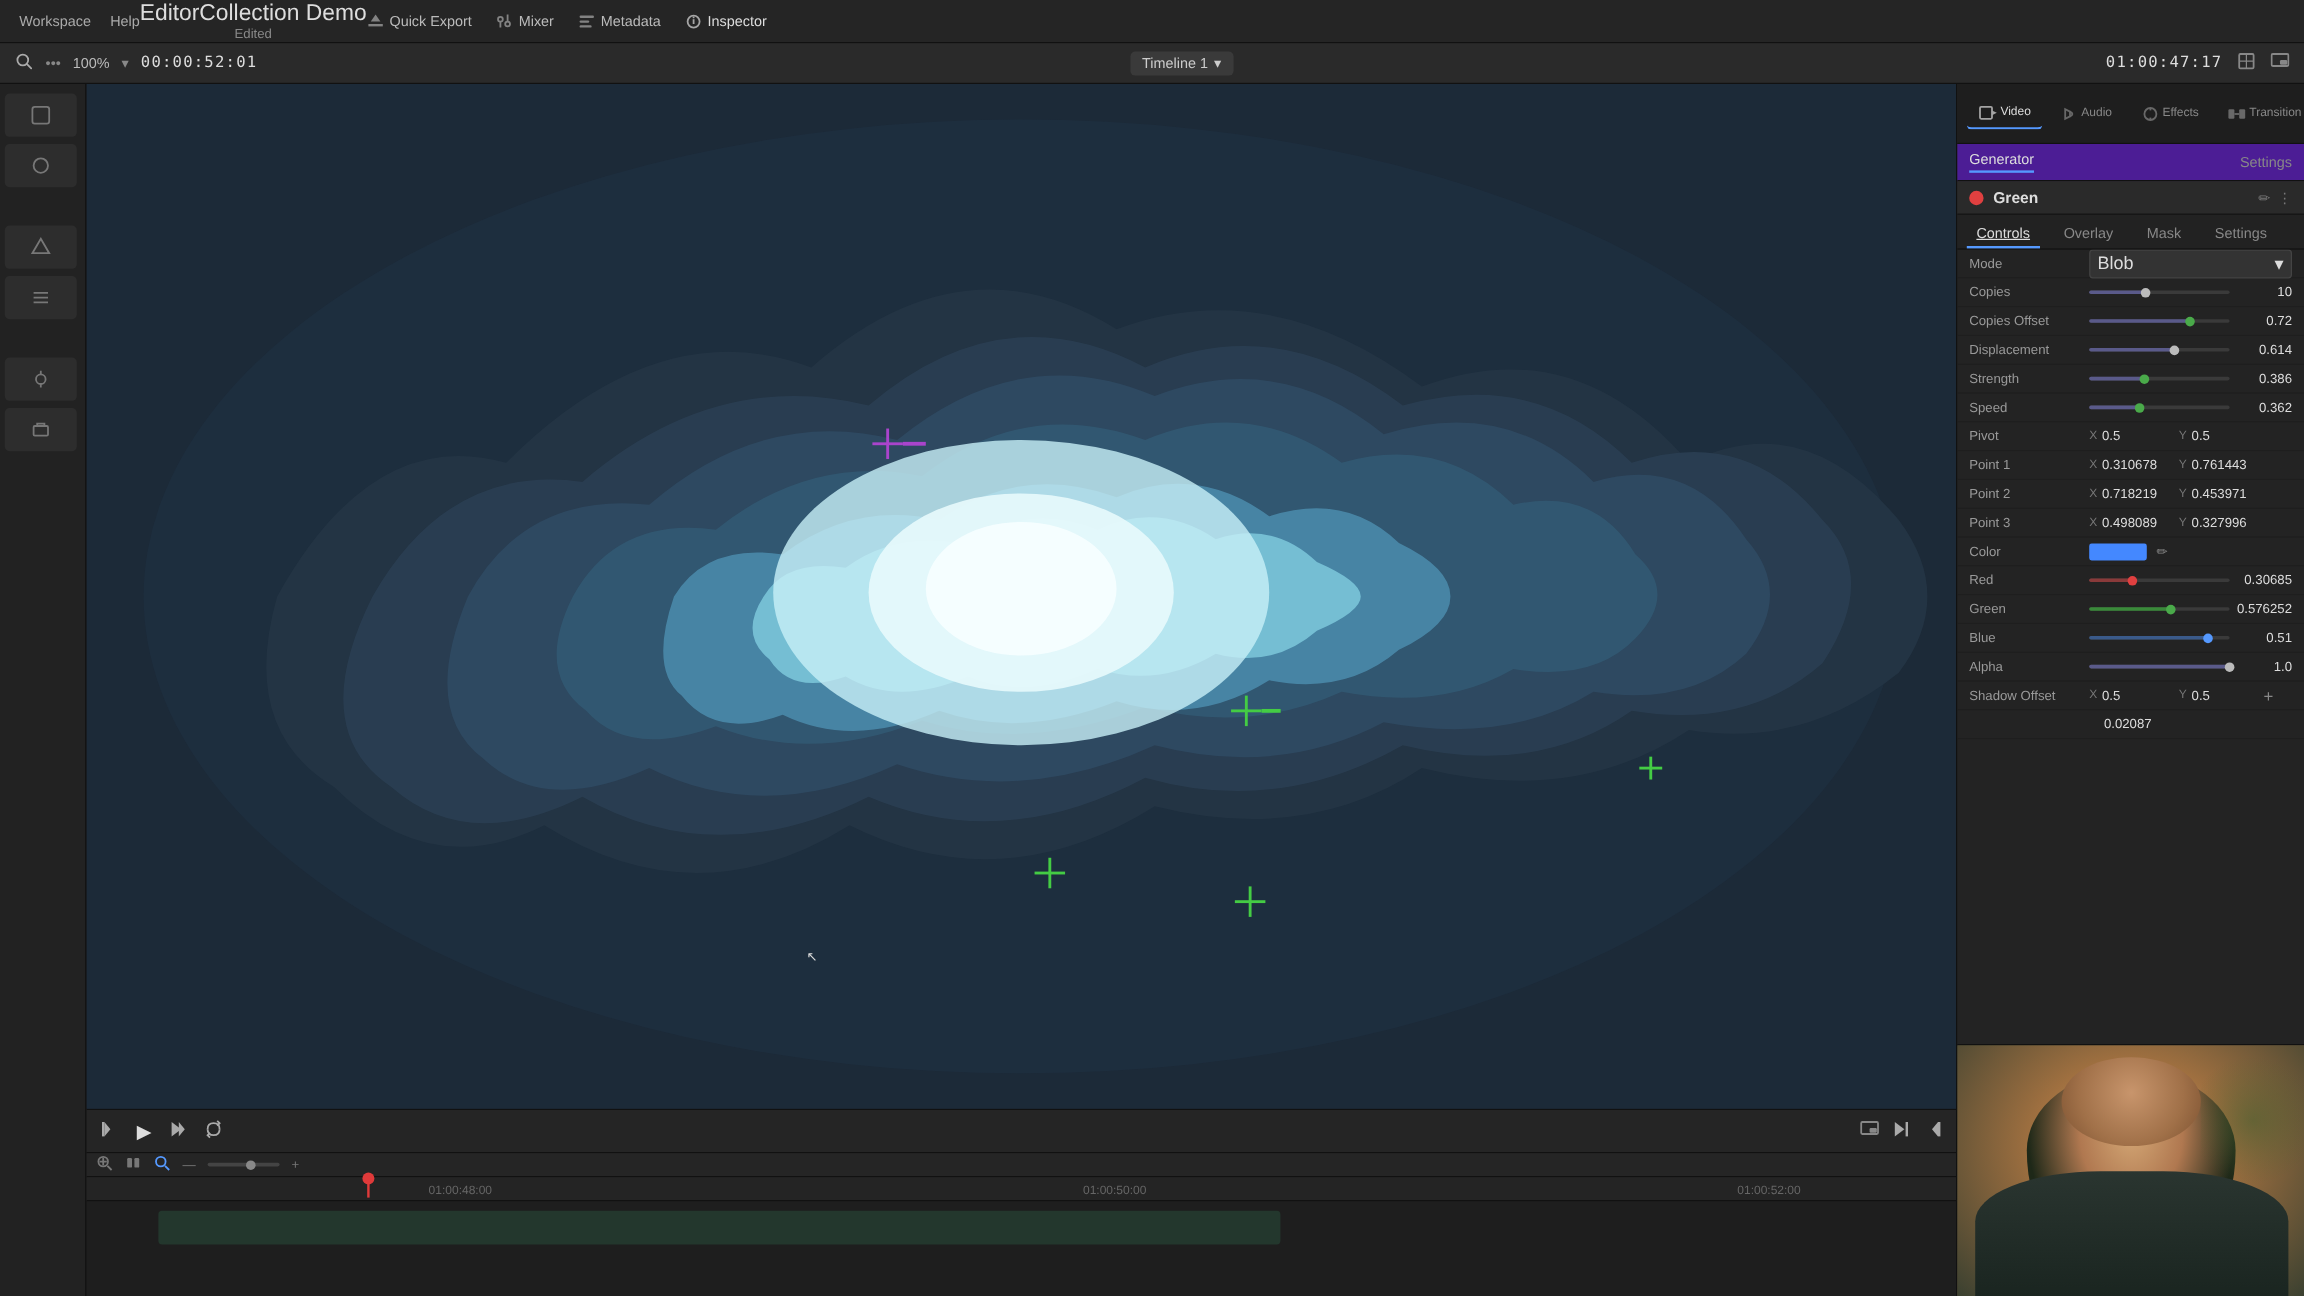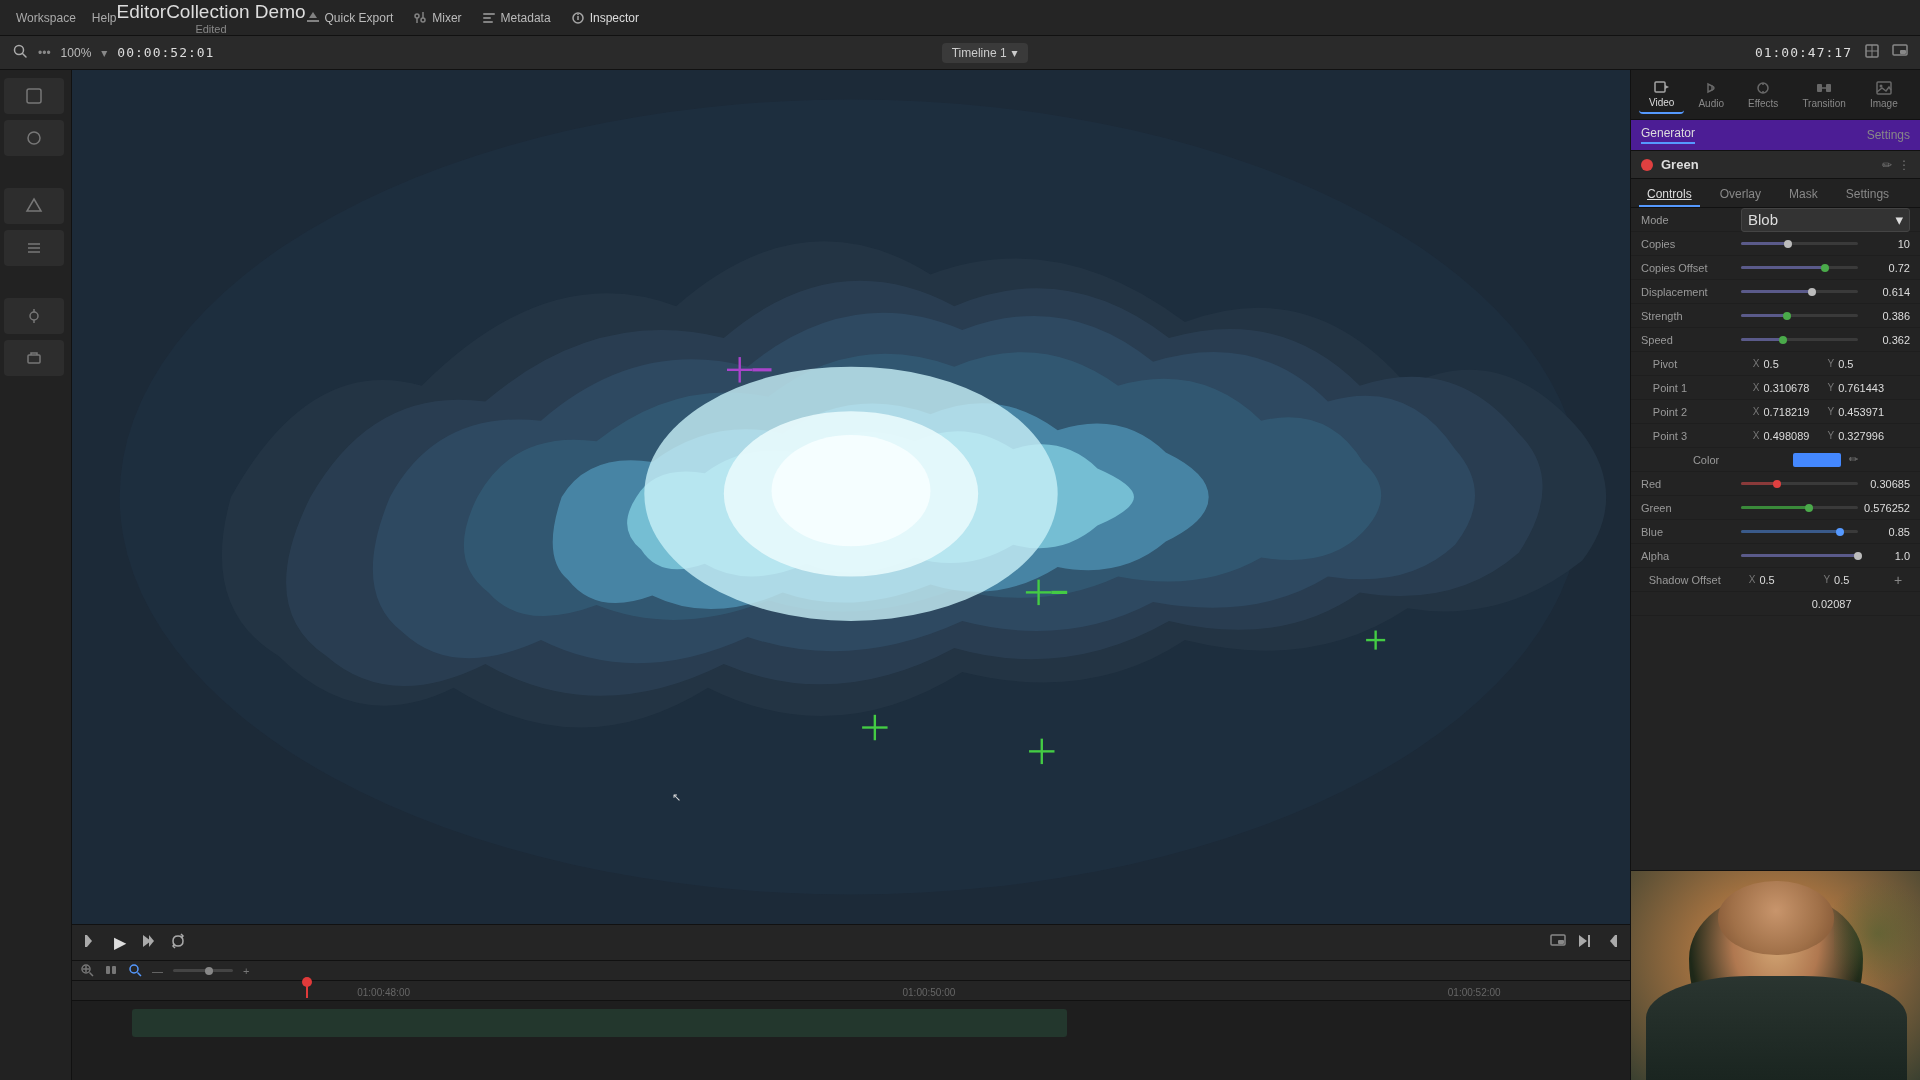--- a/index.html
+++ b/index.html
@@ -228,21 +228,20 @@
       display: flex;
       align-items: center;
       background: #1e1e1e;
       border-bottom: 1px solid #111;
       padding: 0 8px;
       height: 50px;
       gap: 4px;
     }
     .inspector-tab {
       display: flex;
-      flex-direction: column;
       align-items: center;
       gap: 2px;
       padding: 4px 10px;
       cursor: pointer;
       color: #888;
       border-radius: 4px;
     }
     .inspector-tab.active { color: #ddd; border-bottom: 2px solid #5599ff; }
     .inspector-tab svg { opacity: 0.7; }
     .inspector-tab-label { font-size: 10px; }
@@ -301,21 +300,20 @@
     }
     .props-scroll::-webkit-scrollbar { width: 4px; }
     .props-scroll::-webkit-scrollbar-thumb { background: #444; border-radius: 2px; }
 
     .prop-row {
       display: flex;
       align-items: center;
       padding: 3px 10px;
       height: 24px;
       border-bottom: 1px solid #1e1e1e;
-      justify-content: center;
     }
     .prop-label { color: #999; font-size: 11px; flex: 0 0 100px; }
     .prop-slider-area { flex: 1; display: flex; align-items: center; gap: 4px; }
     .prop-slider-track {
       flex: 1;
       height: 3px;
       background: #3a3a3a;
       border-radius: 2px;
       position: relative;
     }
@@ -907,21 +905,21 @@
       </div>
 
       <div class="prop-row">
         <span class="prop-label">Blue</span>
         <div class="prop-slider-area">
           <div class="prop-slider-track">
             <div class="prop-slider-fill" style="width:85%; background:#3a5a8a;"></div>
             <div class="prop-slider-dot" style="left:85%; background:#5599ff;"></div>
           </div>
         </div>
-        <span class="prop-value">0.85</span>
+        <span class="prop-value">0.51</span>
       </div>
 
       <div class="prop-row">
         <span class="prop-label">Alpha</span>
         <div class="prop-slider-area">
           <div class="prop-slider-track">
             <div class="prop-slider-fill" style="width:100%; background:#5a5a8a;"></div>
             <div class="prop-slider-dot" style="left:100%;"></div>
           </div>
         </div>

